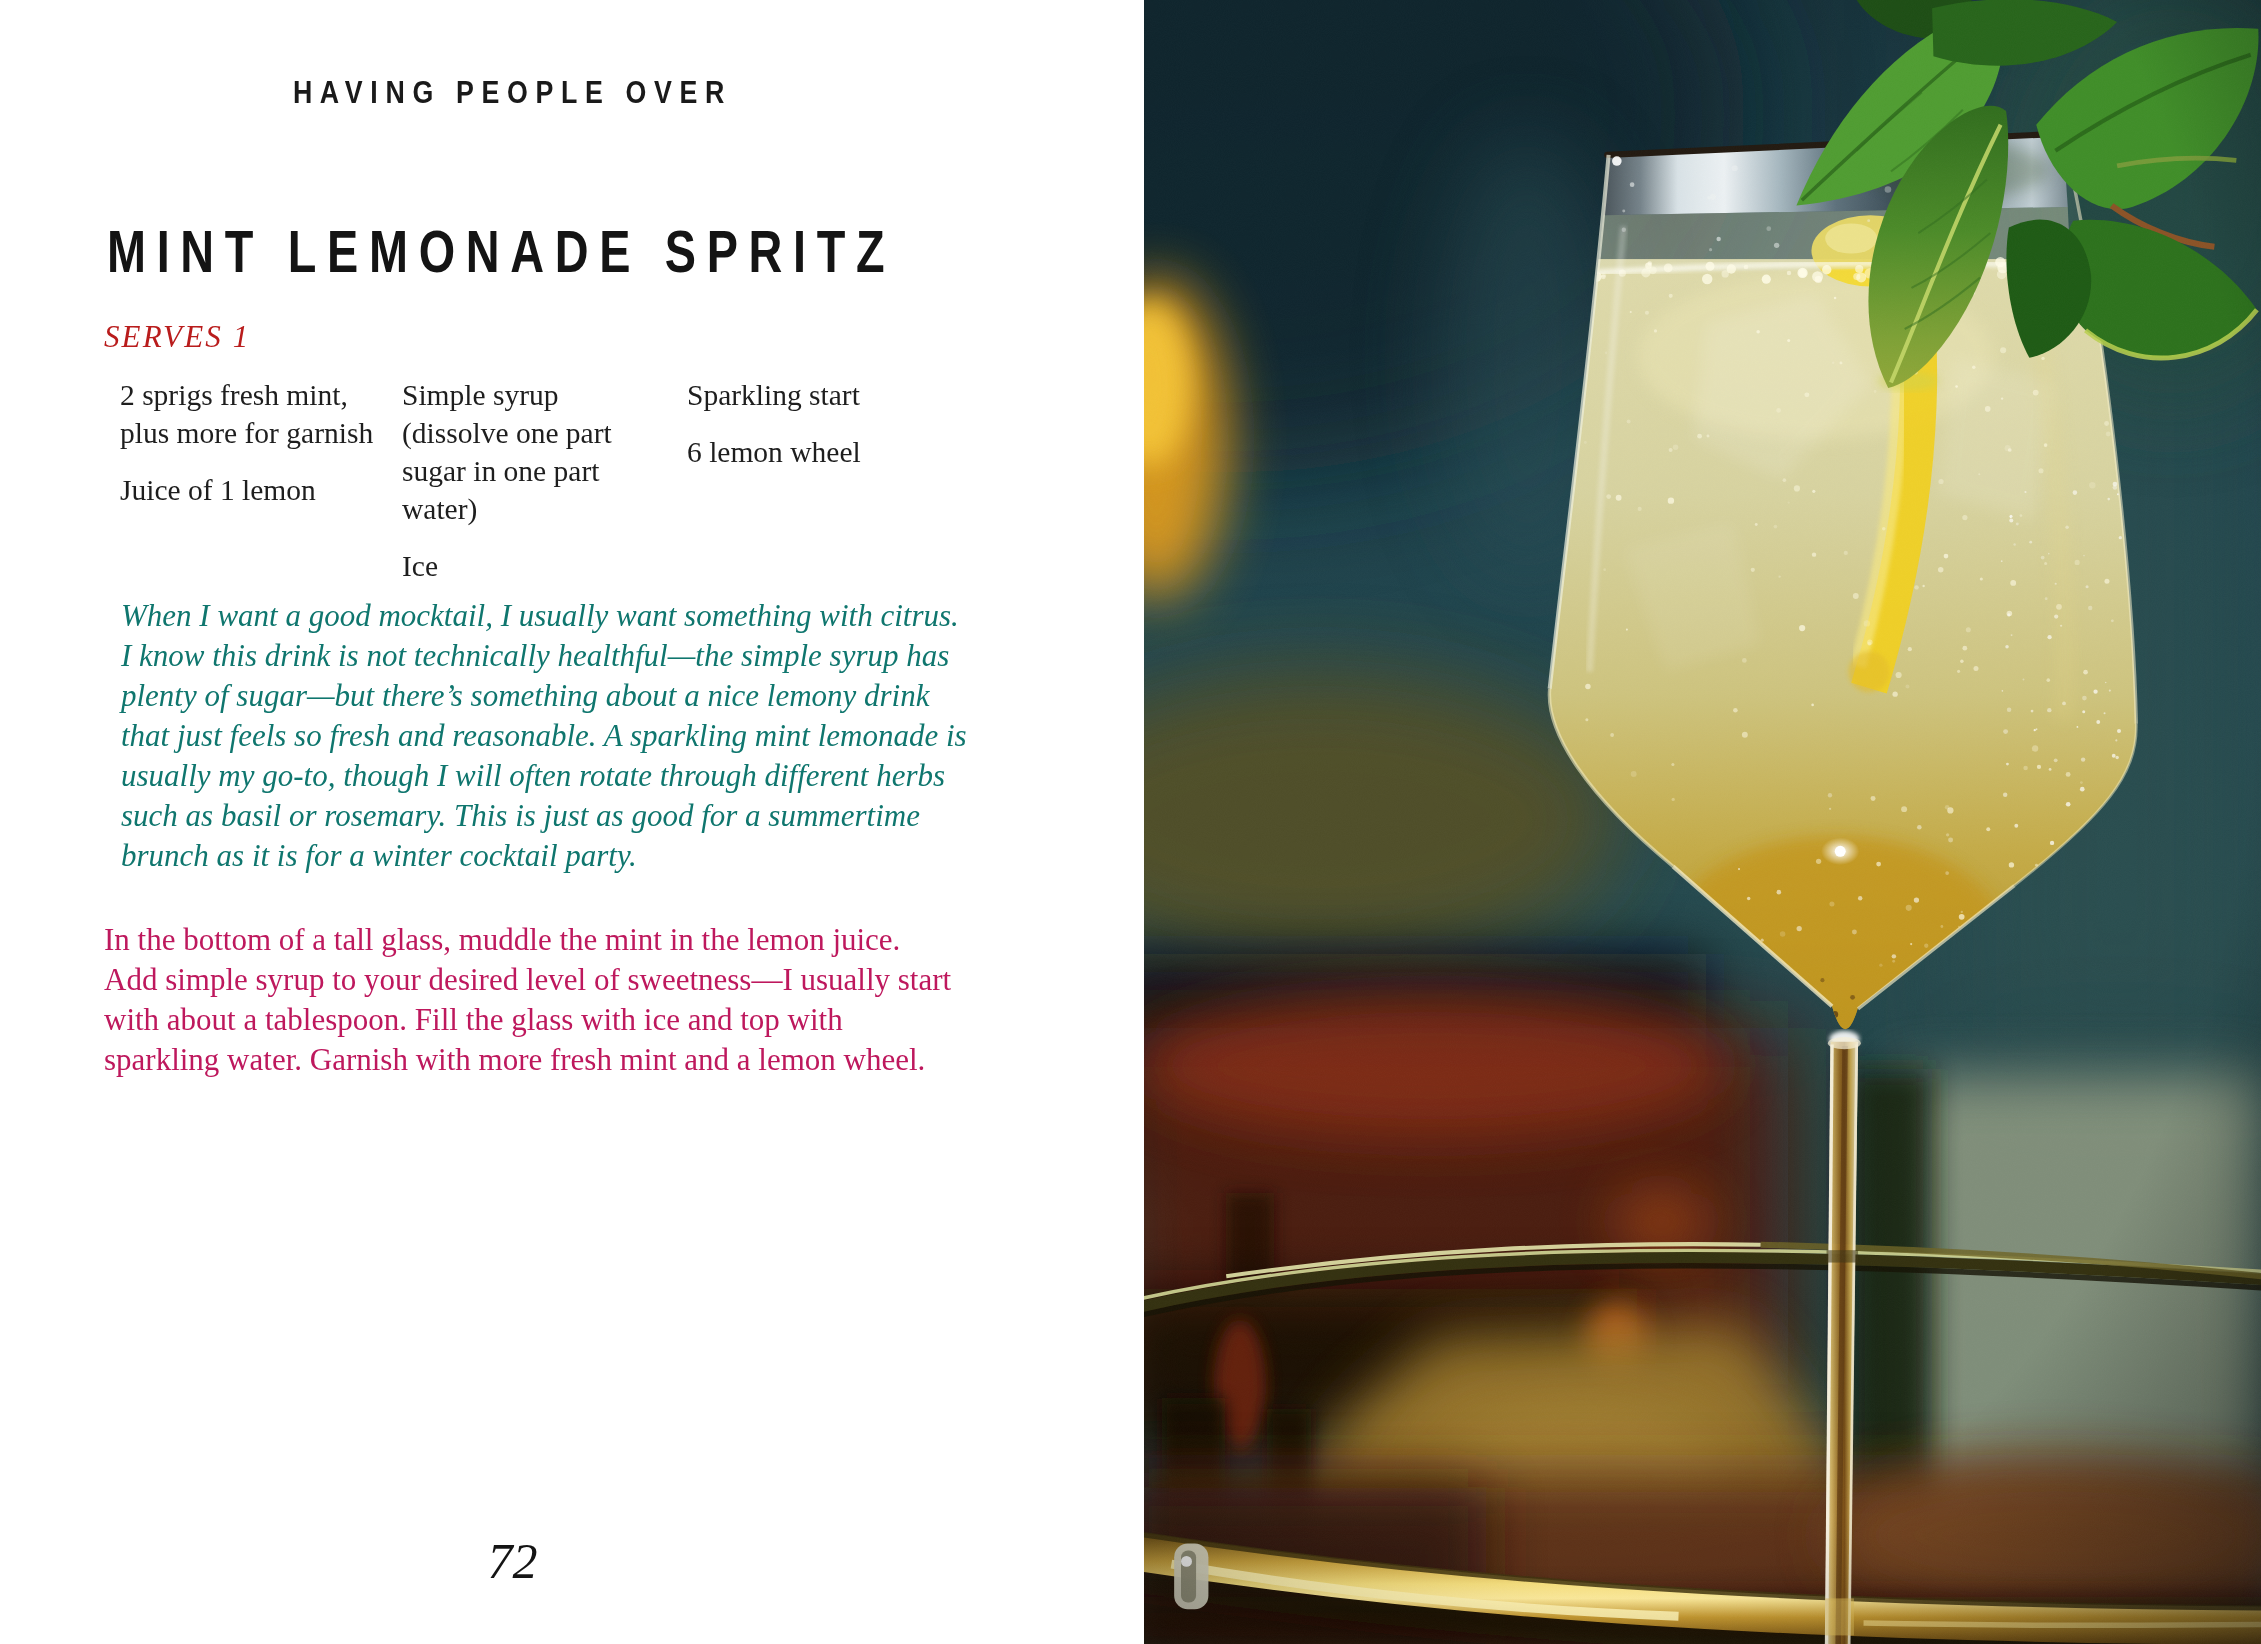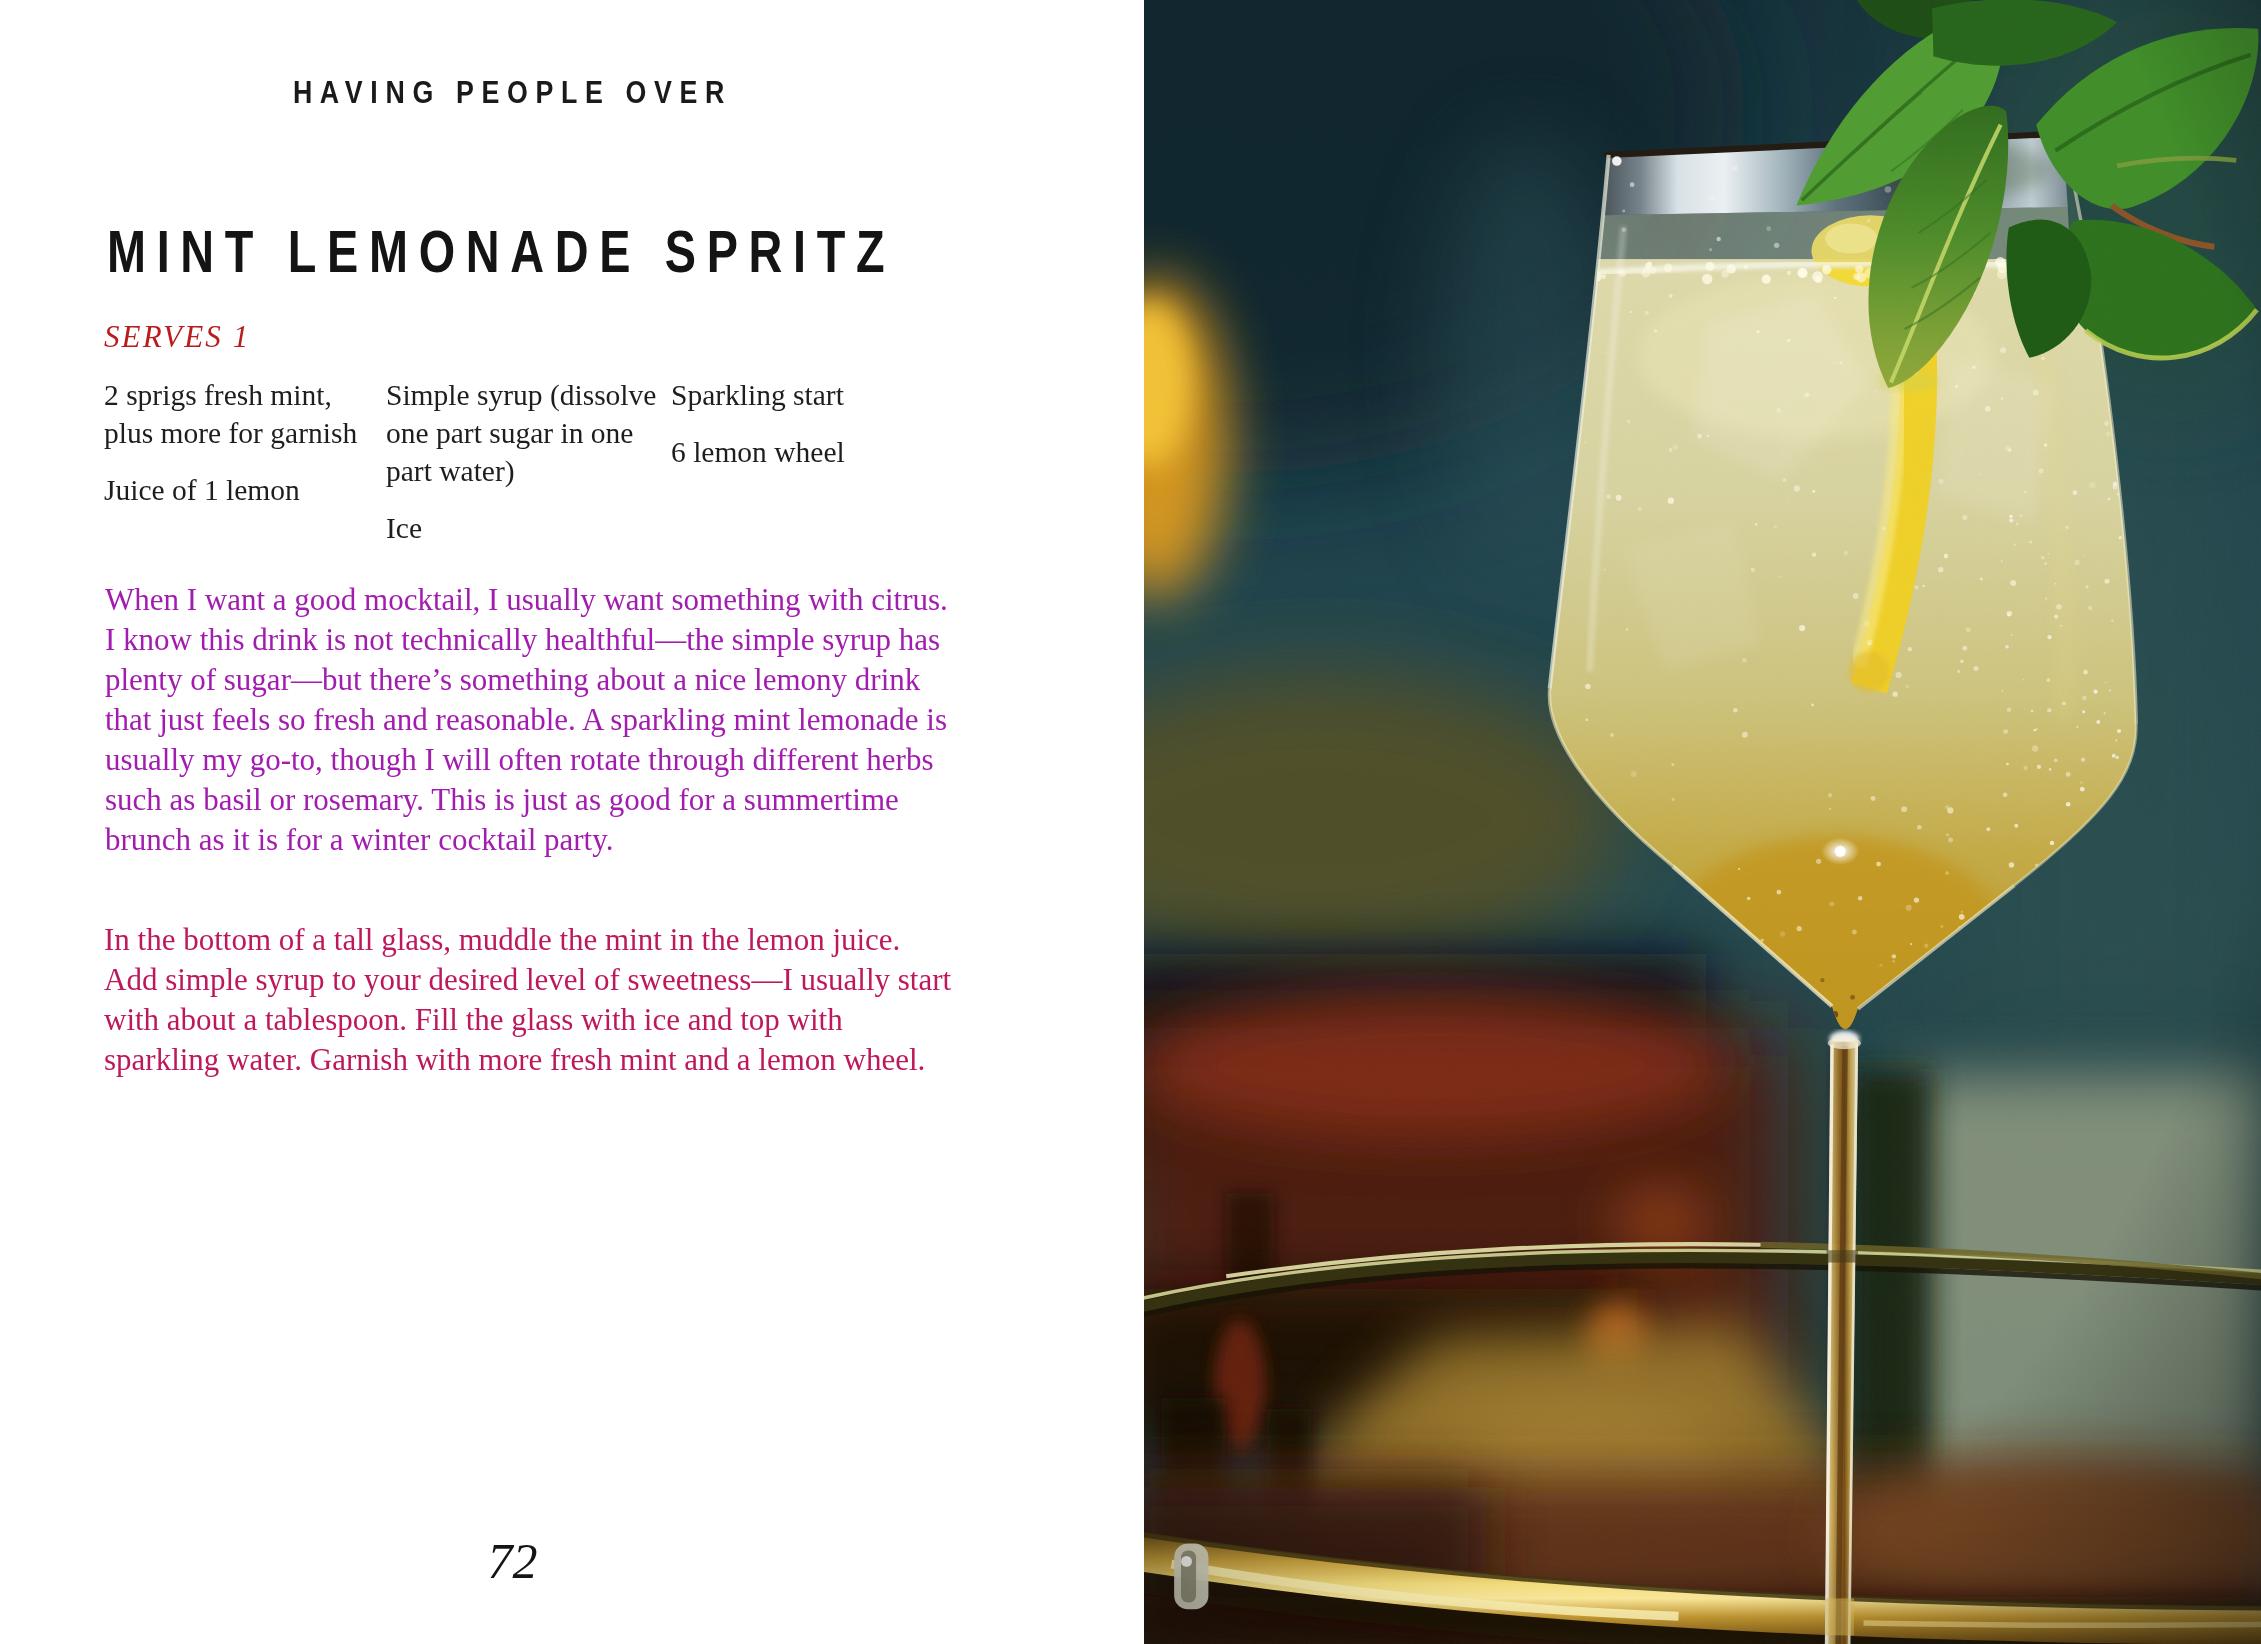--- a/index.html
+++ b/index.html
@@ -10,23 +10,23 @@
   .running-header{position:absolute;left:103px;top:74px;width:819px;text-align:center;
       font-family:"Liberation Sans", sans-serif;font-weight:bold;font-size:31.5px;letter-spacing:9px;
       color:#1a1a1a;transform:scaleX(.85);white-space:nowrap;}
   .title{position:absolute;left:107px;top:217px;margin:0;
       font-family:"Liberation Sans", sans-serif;font-weight:bold;font-size:60px;letter-spacing:13.7px;
       color:#141414;transform:scaleX(.78);transform-origin:0 0;white-space:nowrap;}
   .serves{position:absolute;left:104px;top:319px;font-style:italic;font-size:31px;letter-spacing:2.1px;color:#b91c1c;}
   .ingredients{position:absolute;left:104px;top:376px;width:850px;display:grid;
       grid-template-columns:282px 285px 1fr;font-size:29.5px;line-height:38px;color:#1e1e1e;}
   .ingredients .col{padding-right:9.6px;}
-  .ingredients p{margin:0 0 19px 0;font-family:Liberation Serif, serif;}
-  .headnote{position:absolute;left:104px;top:579px;width:846px;margin:1px;
-      font-size:31px;line-height:40px;color:#a21caf;}
+  .ingredients p{margin:0 0 19px 16px;font-family:Liberation Serif, serif;}
+  .headnote{position:absolute;left:104px;top:579px;width:846px;margin:17px;
+      font-style:italic;font-size:31px;line-height:40px;color:#0f766e;}
   .instructions{position:absolute;left:104px;top:920px;width:850px;margin:0;
       font-size:31px;line-height:40px;color:#be185d;}
   .page-number{position:absolute;left:103px;top:1532px;width:819px;text-align:center;
       font-style:italic;font-size:50px;color:#141414;}
   
   .photo{position:absolute;left:1144px;top:0;width:1117px;height:1645px;margin:0;}
   .photo svg{display:block;width:100%;height:100%;}
 </style>
 </head>
 <body>

